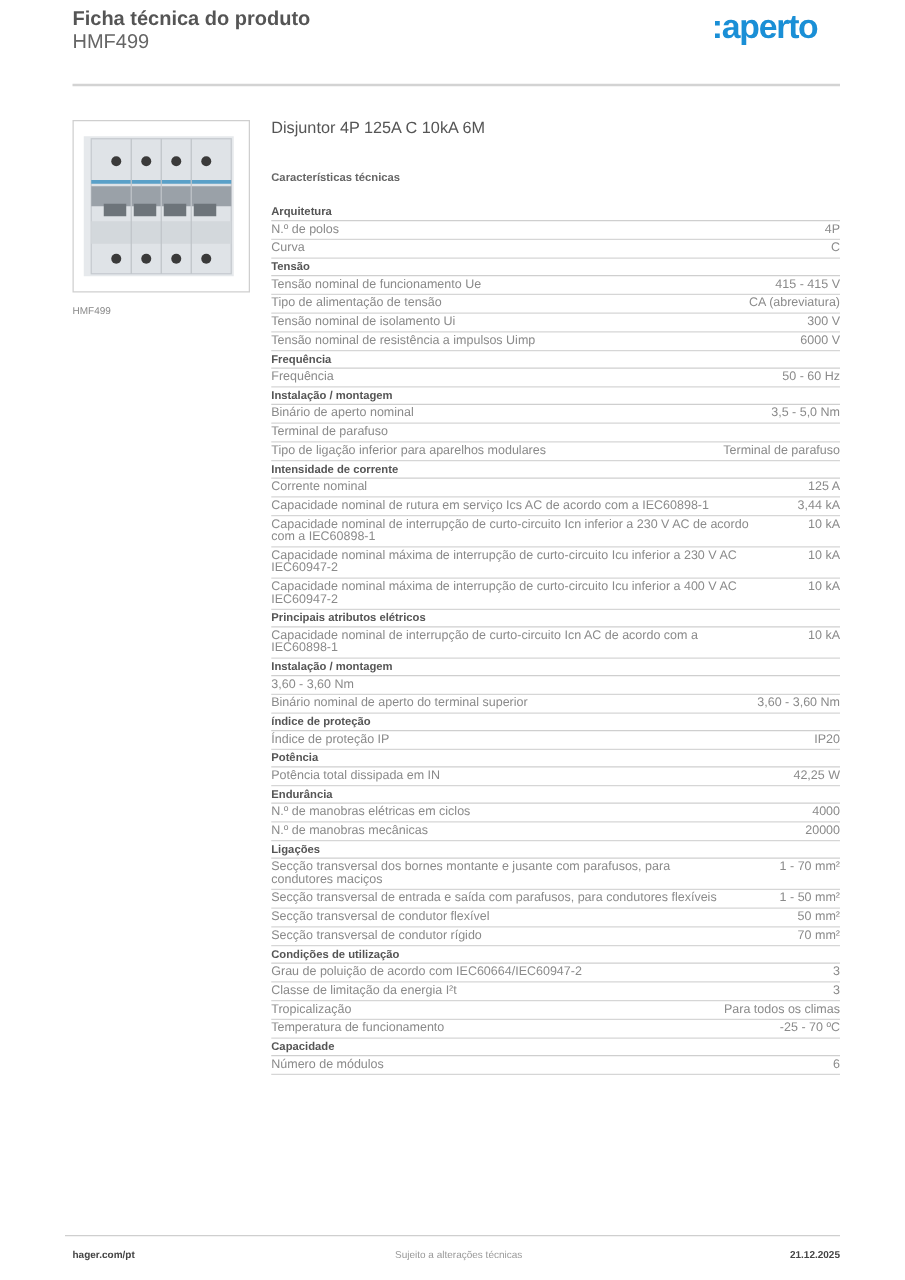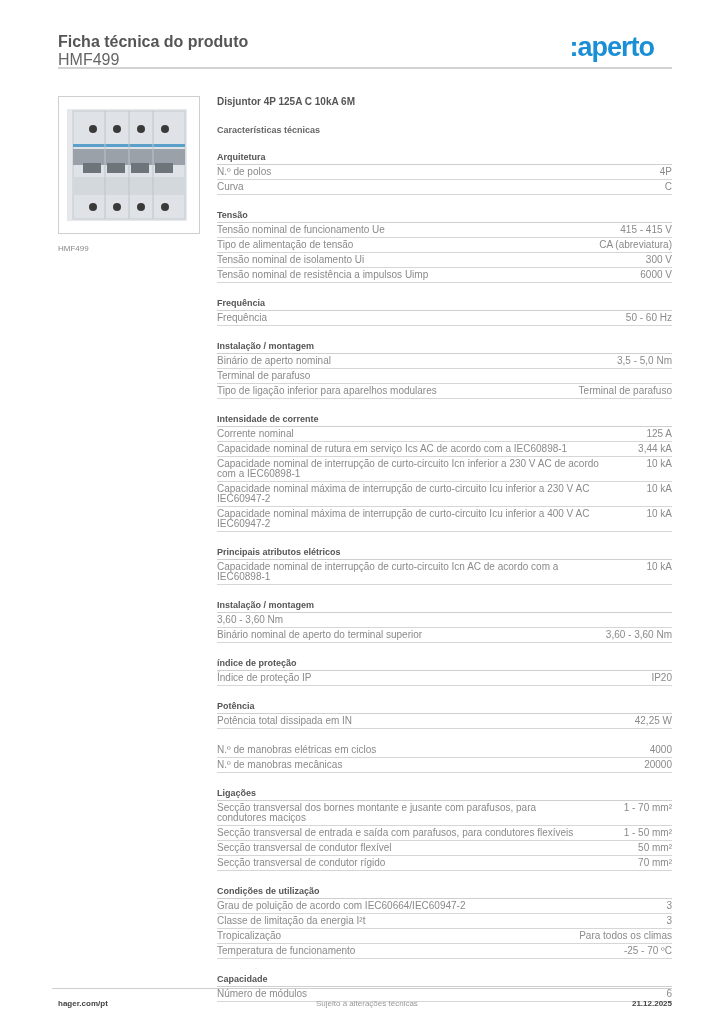--- a/index.html
+++ b/index.html
@@ -1,32 +1,32 @@
 <!DOCTYPE html>
 <html><head>
 <meta charset="utf-8">
 <style>
   html, body { margin: 0; padding: 0; background: #ffffff; }
   body { width: 724px; height: 1024px; position: relative; overflow: hidden;
          font-family: "Liberation Sans", sans-serif; color: #7a7a7a; }
-  .header { position: absolute; left: 58px; top: 32px; width: 614px; }
+  .header { position: absolute; left: 58px; top: 6px; width: 614px; }
   .doc-title { font-size: 16px; font-weight: bold; color: #555; line-height: 19px; }
   .doc-code { font-size: 16px; color: #666; line-height: 18px; }
   .logo { position: absolute; right: 18px; top: 0px; font-size: 27px; font-weight: bold;
           color: #1a8fd6; letter-spacing: -1px; }
   .header-rule { position: absolute; left: 58px; top: 67px; width: 614px; height: 2px; background: #d3d3d3; }
 
   .product-image { position: absolute; left: 58px; top: 96px; width: 142px; height: 138px;
                    border: 1px solid #cfcfcf; box-sizing: border-box; background: #fff; overflow: hidden; }
   .image-caption { position: absolute; left: 58px; top: 244px; font-size: 8px; color: #888; }
 
   .content { position: absolute; left: 217px; top: 96px; width: 455px; }
-  .product-name { font-size: 10px; font-weight: bold; color: #555; height: 12px; line-height: 12px; }
-  .subtitle { font-size: 9px; font-weight: bold; color: #666; margin-top: 16px; height: 12px; line-height: 12px; }
-  .section { margin-top: 14px; }
+  .product-name { font-size: 13px; font-weight: normal; color: #555; height: 12px; line-height: 12px; }
+  .subtitle { font-size: 9px; font-weight: bold; color: #666; margin-top: 28px; height: 12px; line-height: 12px; }
+  .section { }
   .section.first { margin-top: 15px; }
   .section-title { font-size: 9px; font-weight: bold; color: #555; line-height: 12px; padding-bottom: 1px;
                    border-bottom: 1.5px solid #cfcfcf; }
   .row { display: flex; justify-content: space-between; align-items: flex-start;
          font-size: 10px; color: #8a8a8a; line-height: 10px; padding: 2px 0 2px 0;
          border-bottom: 1.5px solid #d6d6d6; min-height: 10px; }
   .row .label { flex: 1; padding-right: 40px; }
   .row .value { white-space: nowrap; text-align: right; }
 
   .footer-rule { position: absolute; left: 52px; top: 988px; width: 620px; height: 1px; background: #cfcfcf; }
@@ -180,20 +180,21 @@
         </div>
       </div>
       <div class="section">
         <div class="section-title">Potência</div>
         <div class="row">
           <span class="label">Potência total dissipada em IN</span>
           <span class="value">42,25 W</span>
         </div>
       </div>
       <div class="section">
+        <div class="section-title">Endurância</div>
         <div class="row">
           <span class="label">N.º de manobras elétricas em ciclos</span>
           <span class="value">4000</span>
         </div>
         <div class="row">
           <span class="label">N.º de manobras mecânicas</span>
           <span class="value">20000</span>
         </div>
       </div>
       <div class="section">

